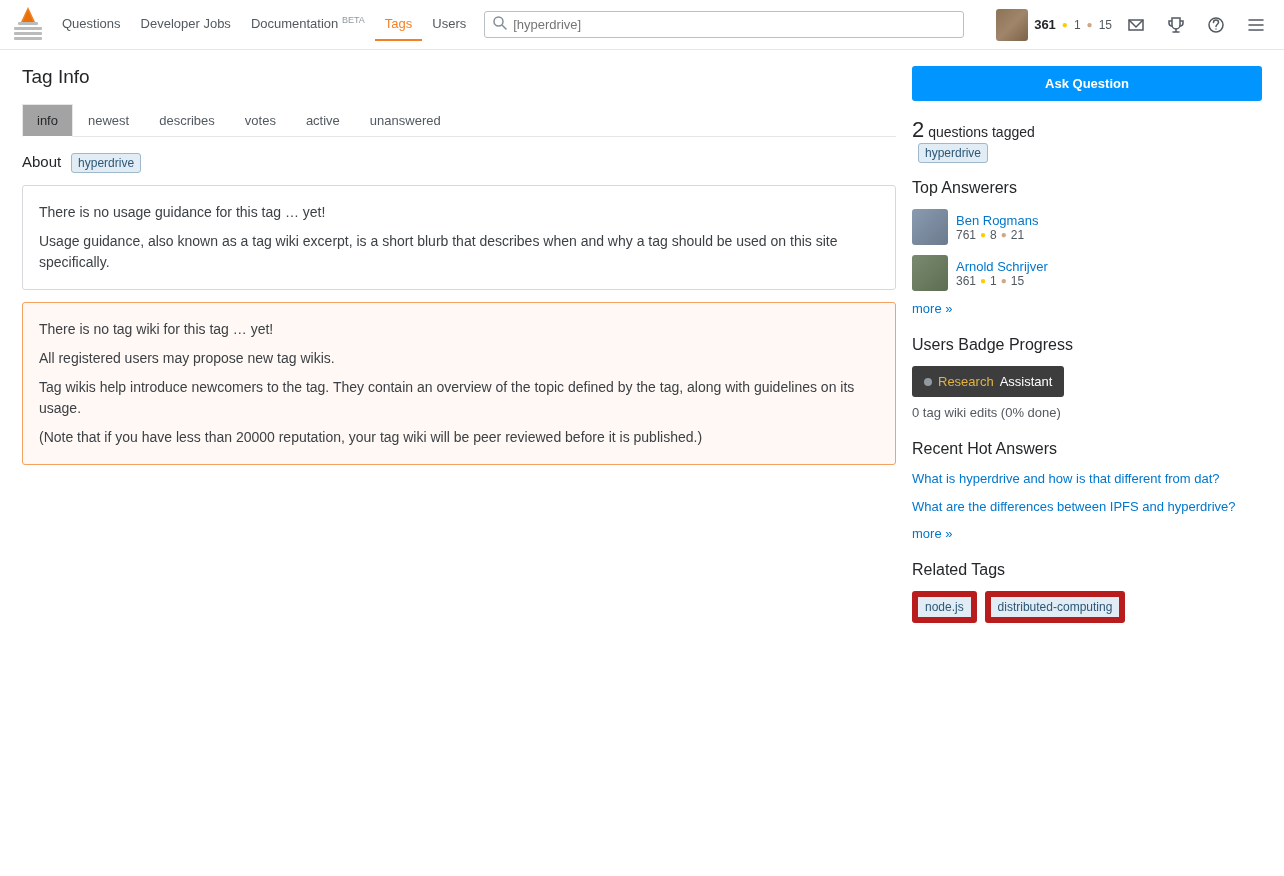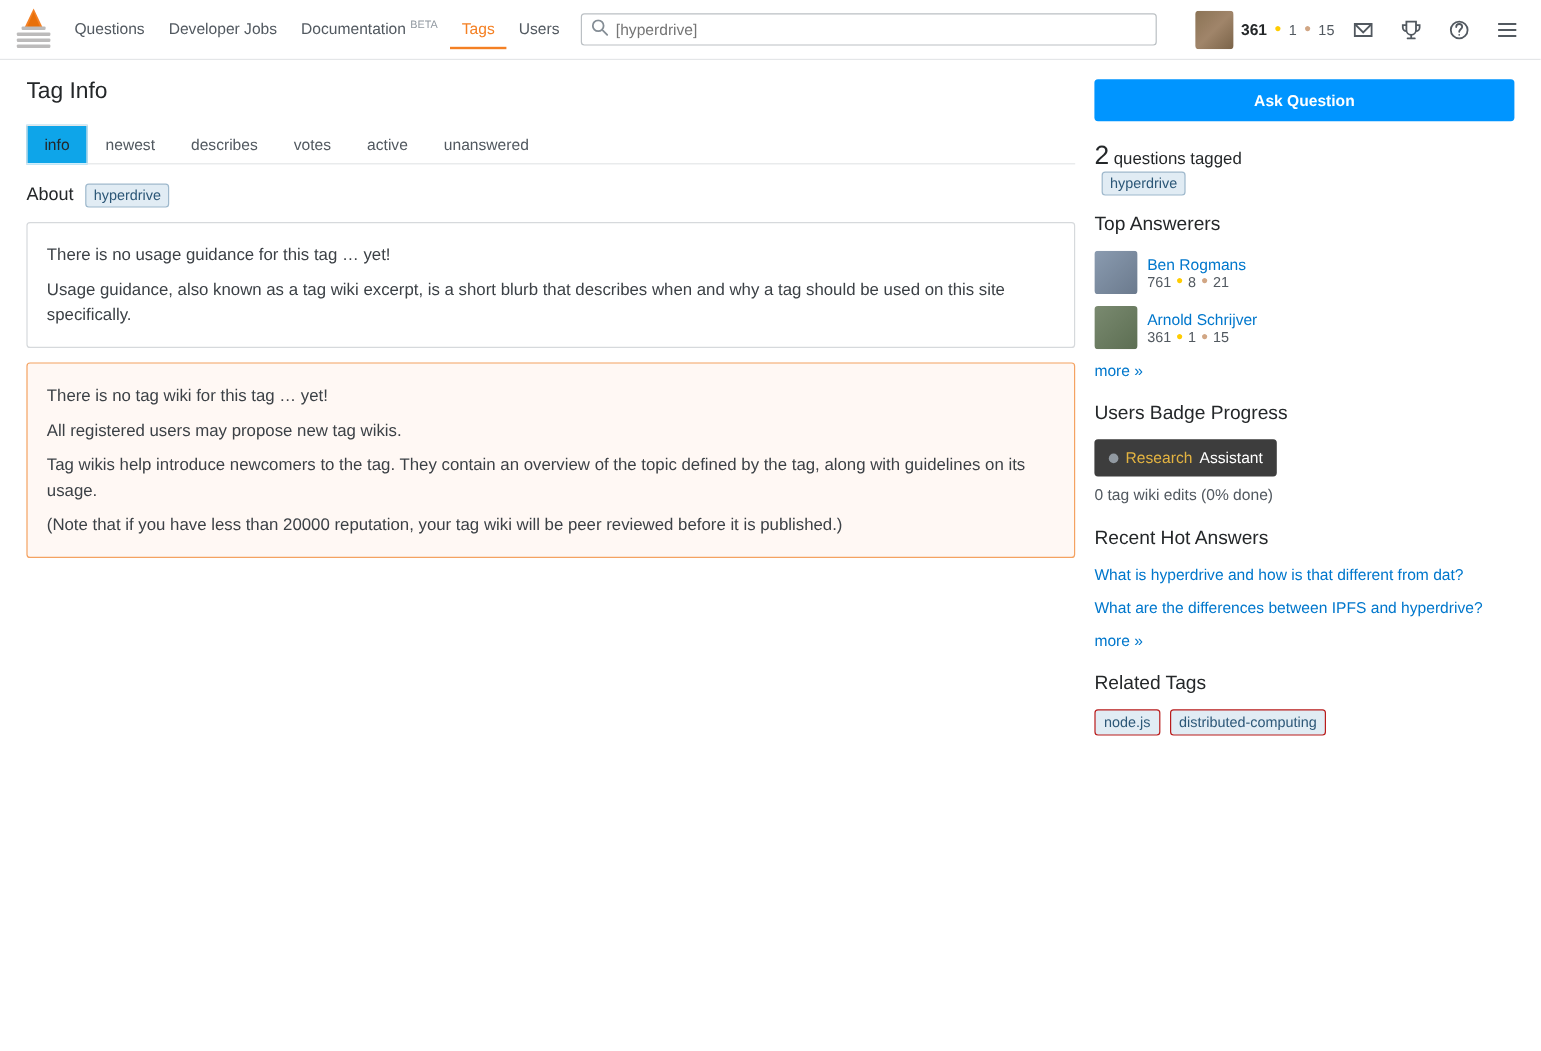--- a/index.html
+++ b/index.html
@@ -130,21 +130,21 @@
       cursor: pointer;
       border: 1px solid transparent;
       border-bottom: none;
       margin-bottom: -1px;
       text-decoration: none;
     }
     .tab.active {
       color: #242729;
       border-color: #e4e6e8;
       border-bottom: 1px solid #fff;
-      background: #0ea5e9;
+      background: #a3a3a3;
     }
 
     
     .about-section { margin-bottom: 12px; }
     .tag-pill {
       display: inline-block;
       background: #e1ecf4;
       color: #2c5777;
       border: 1px solid #9EB8CC;
       border-radius: 3px;
@@ -277,21 +277,21 @@
       text-decoration: none;
       display: block;
       margin-bottom: 10px;
       line-height: 1.4;
     }
 
     .related-tag-pill {
       display: inline-block;
       background: #e1ecf4;
       color: #2c5777;
-      border: 1px solid #b91c1c;
+      border: 6px solid #b91c1c;
       border-radius: 3px;
       padding: 3px 7px;
       font-size: 12px;
       cursor: pointer;
       margin: 0 4px 6px 0;
     }
 
     
     .avatar-ben {
       background: linear-gradient(135deg, #8a9bb0 0%, #6b7a8d 100%);

